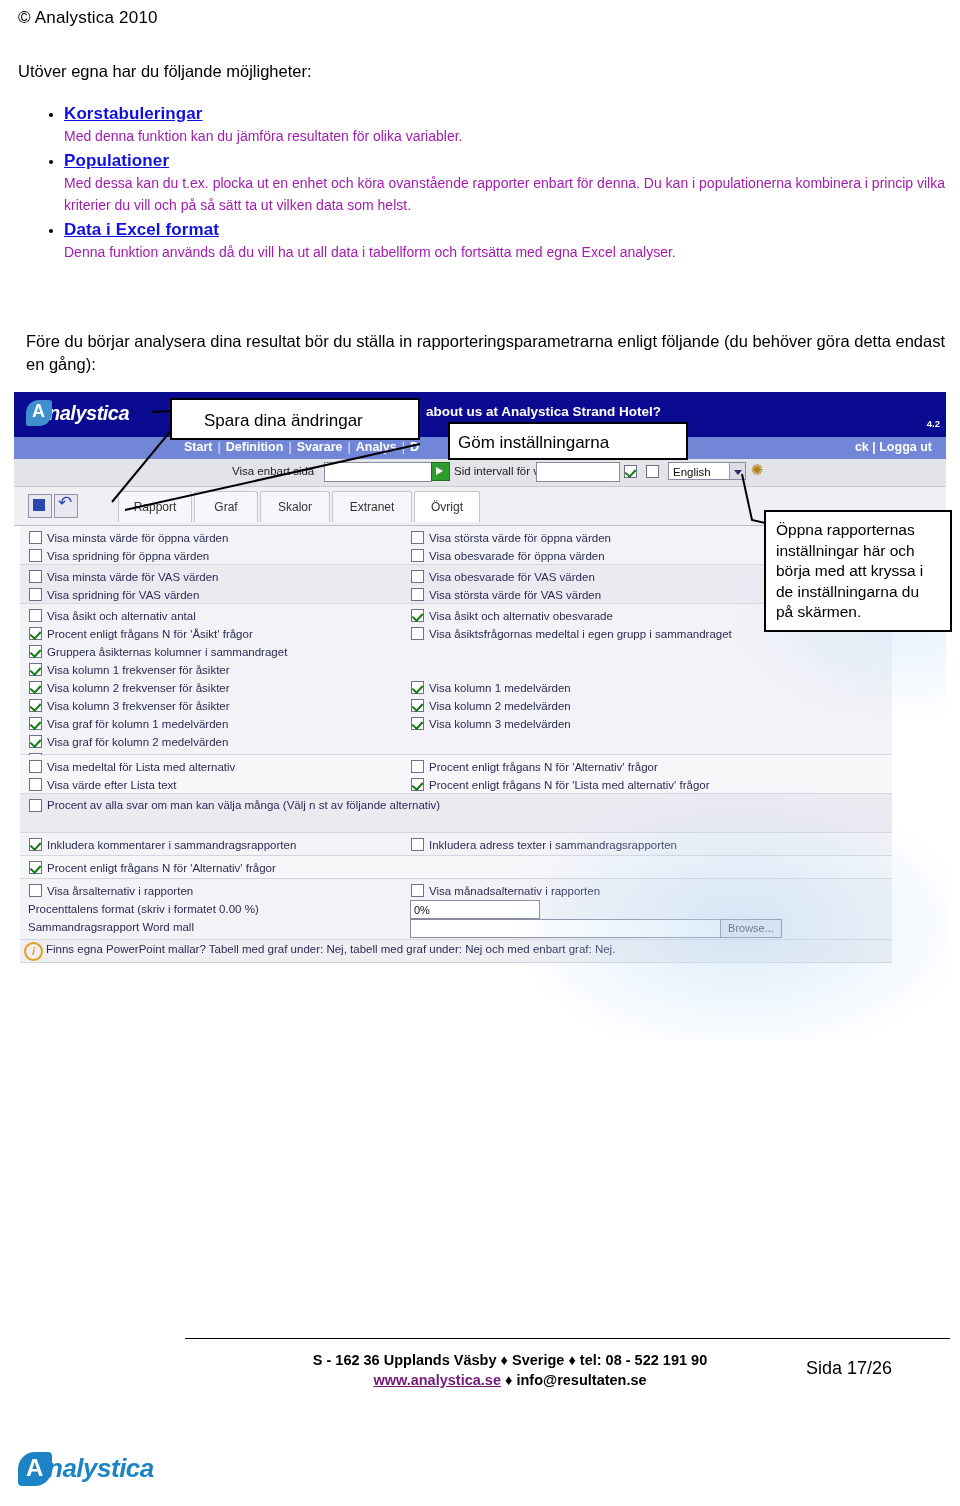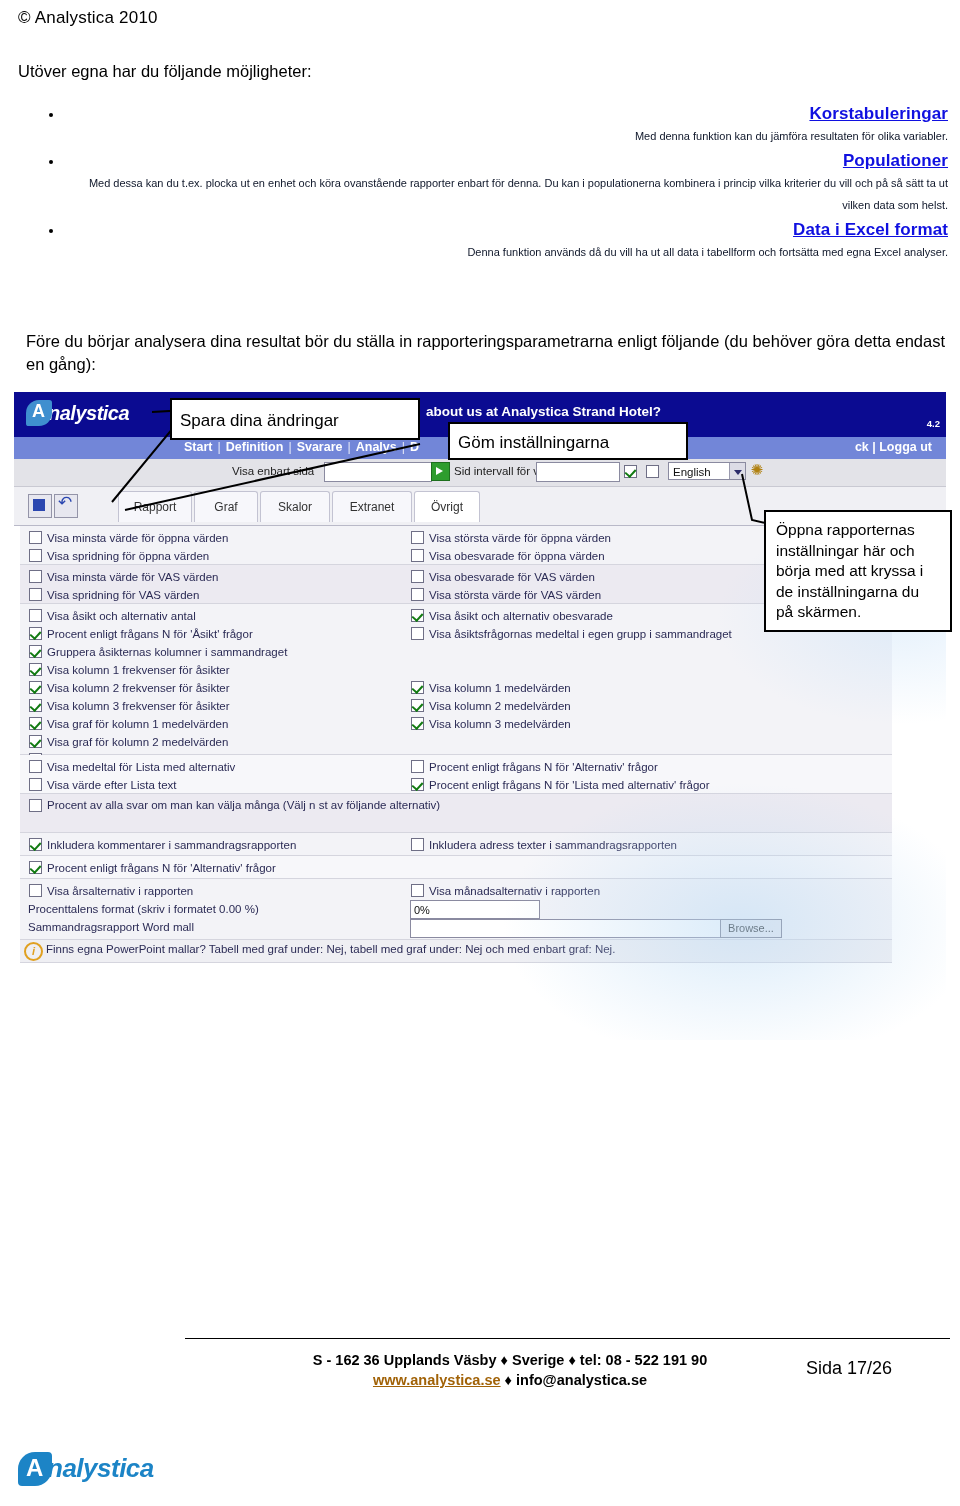--- a/index.html
+++ b/index.html
@@ -18,27 +18,27 @@
     font-size:17px;letter-spacing:.2px;
   }
   .intro{
     position:absolute;left:18px;top:62px;
     font-size:16.5px;
   }
   .bullets{
     position:absolute;left:18px;top:102px;width:930px;
   }
   ul.blist{margin:0;padding:0 0 0 46px;list-style:disc;}
-  ul.blist>li{margin:0 0 1px 0;font-size:16.5px;line-height:22px;text-align:right;}
+  ul.blist>li{margin:0 0 1px 0;font-size:16.5px;line-height:22px;}
   ul.blist>li::marker{font-size:13px;}
   .blink{
     color:#1010e0;font-weight:bold;text-decoration:underline;
     font-size:17px;letter-spacing:.1px;display:inline-block;
   }
-  .bbody{display:block;color:#0f172a;font-weight:normal;font-size:11px;line-height:22.5px;}
+  .bbody{display:block;color:#a21caf;font-weight:normal;font-size:14px;line-height:22.5px;}
   .pre-shot{
     position:absolute;left:26px;top:330px;width:920px;
     font-size:16.5px;line-height:23px;
   }
 
   
   .shot{
     position:absolute;left:14px;top:392px;
     width:932px;height:648px;
     background:#ffffff;
@@ -186,36 +186,36 @@
     position:absolute;height:17px;border:1px solid #767688;background:#e9e9ef;
     font-size:11px;text-align:center;line-height:17px;color:#111;
   }
 
   
   .callout{
     position:absolute;background:#ffffff;border:2px solid #000;
     box-sizing:border-box;z-index:40;
     font-size:17px;color:#000;
   }
-  #callout-save{left:170px;top:398px;width:250px;height:42px;line-height:42px;padding-left:8px;}
+  #callout-save{left:170px;top:398px;width:250px;height:42px;line-height:42px;padding-left:32px;}
   #callout-hide{left:448px;top:422px;width:240px;height:38px;line-height:38px;padding-left:8px;}
   #callout-open{left:764px;top:510px;width:188px;height:122px;padding:8px 10px;line-height:20.5px;font-size:15.5px;}
 
   .leader{position:absolute;z-index:39;}
 
   
   .foot-rule{
     position:absolute;left:185px;top:1338px;width:765px;height:0;
     border-top:1px solid #000;
   }
   .foot{
     position:absolute;left:185px;top:1350px;width:650px;
     text-align:center;font-size:14.5px;line-height:20px;font-weight:bold;
   }
-  .foot a{color:#a16207;text-decoration:underline;}
+  .foot a{color:#701a75;text-decoration:underline;}
   .pageno{
     position:absolute;left:806px;top:1358px;font-size:18px;
   }
   .blogo{
     position:absolute;left:18px;top:1452px;
     color:#1c84c6;font-weight:bold;font-style:italic;font-size:26px;letter-spacing:-.5px;
   }
   .blogo .amark{
     display:inline-block;width:34px;height:34px;vertical-align:-9px;margin-right:-5px;
     background:#1c84c6;border-radius:50% 12% 50% 12%;position:relative;
@@ -397,19 +397,19 @@
   <polyline points="742,82 752,128 770,132" fill="none" stroke="#000" stroke-width="2"></polyline>
 </svg>
 
 <div class="callout" id="callout-save">Spara dina ändringar</div>
 <div class="callout" id="callout-hide">Göm inställningarna</div>
 <div class="callout" id="callout-open">Öppna rapporternas inställningar här och börja med att kryssa i de inställningarna du på skärmen.</div>
 
 <div class="foot-rule"></div>
 <div class="foot">
   <div>S - 162 36 Upplands Väsby ♦ Sverige ♦ tel: 08 - 522 191 90</div>
-  <div><a href="#">www.analystica.se</a><span> ♦ info@analystica.se</span></div>
+  <div><a href="#">www.analystica.se</a><span> ♦ info@resultaten.se</span></div>
 </div>
 <div class="pageno">Sida 17/26</div>
 
 <div class="blogo">
   <span class="amark"></span><span>nalystica</span>
 </div>
 
 </body></html>

